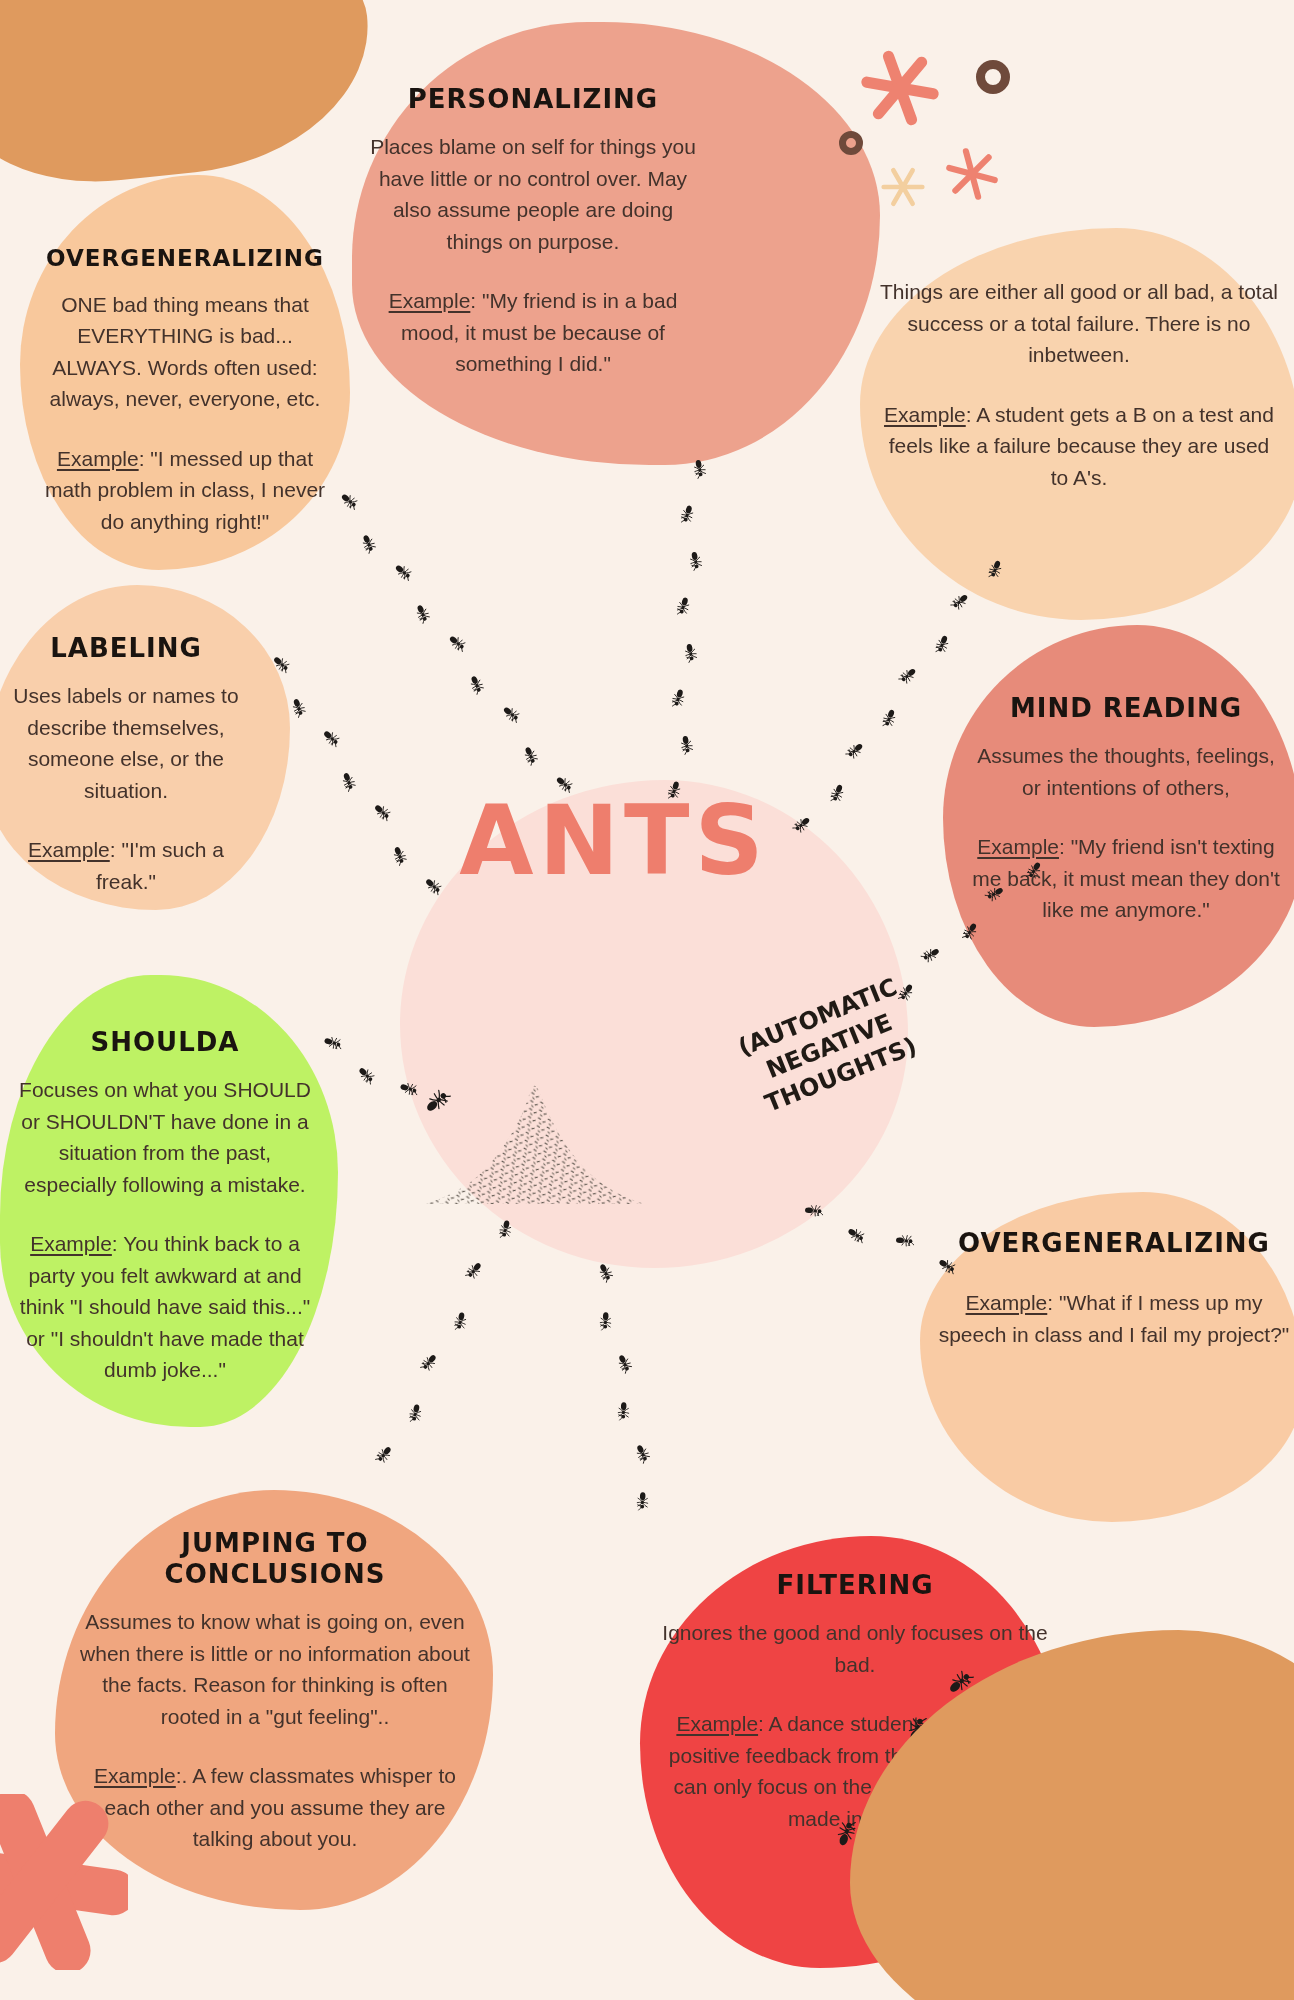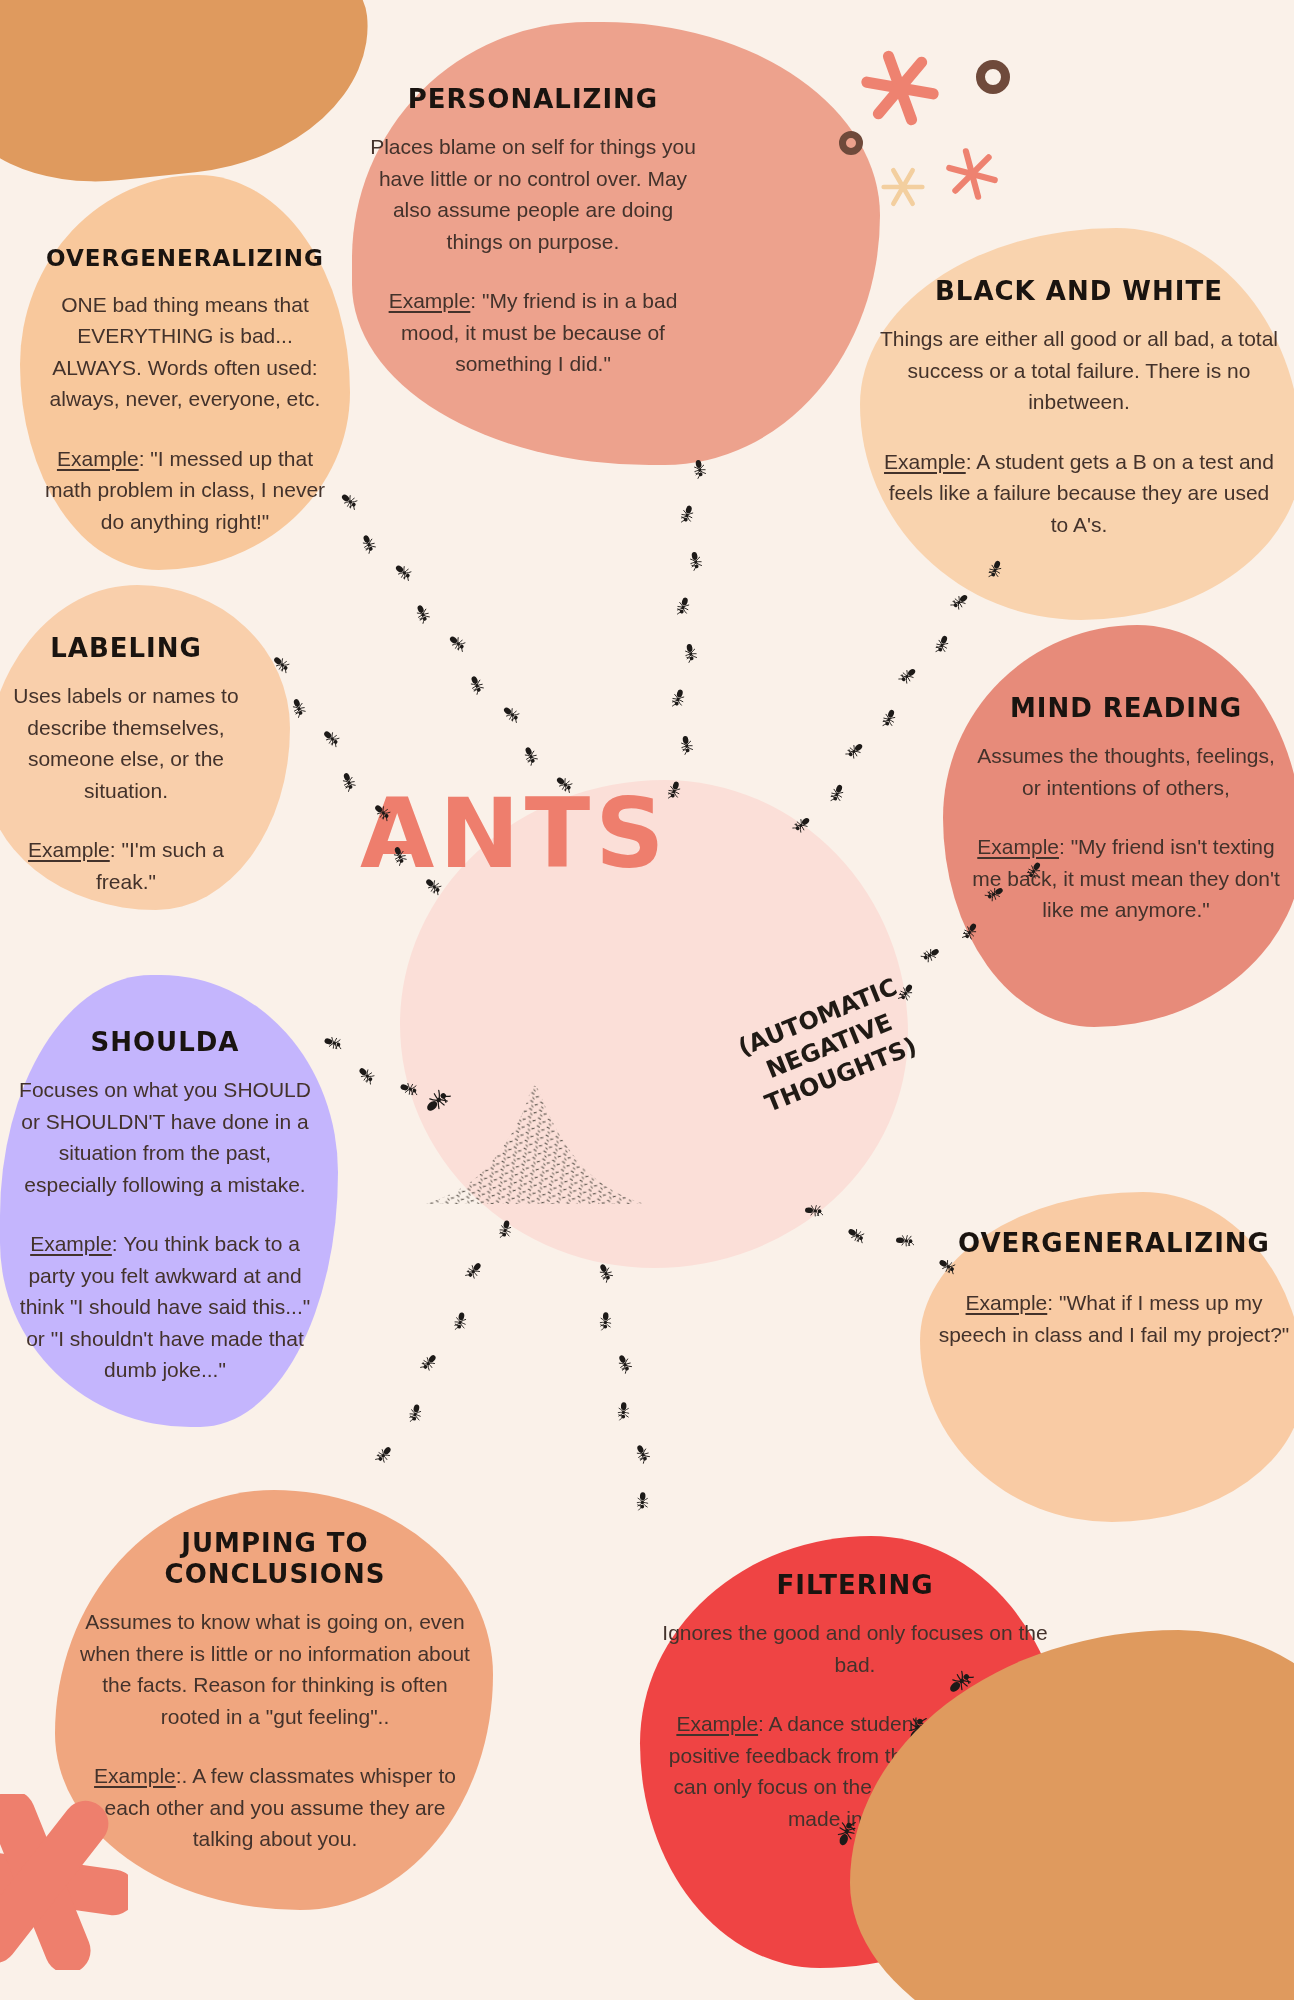--- a/index.html
+++ b/index.html
@@ -26,21 +26,21 @@
   #b4{left:943px;top:625px;width:360px;height:402px;}  #b4 .txt{left:24px;width:318px;top:68px;}
   #b5{left:0px;top:975px;width:338px;height:452px;}    #b5 .txt{left:12px;width:306px;top:52px;}
   #b6{left:920px;top:1192px;width:384px;height:330px;} #b6 .txt{left:16px;width:356px;top:36px;}
   #b7{left:55px;top:1490px;width:438px;height:420px;}  #b7 .txt{left:20px;width:400px;top:38px;}
   #b8{left:640px;top:1536px;width:428px;height:432px;} #b8 .txt{left:12px;width:406px;top:34px;}
 
   #center{position:absolute;left:400px;top:780px;width:508px;height:488px;
           border-radius:52% 48% 50% 50% / 50% 52% 48% 50%;}
   #center .t1{margin-top:86px;text-align:center;
               font:800 80px/1 "DejaVu Sans",sans-serif;letter-spacing:2px;}
-  #center .t2{margin-top:6px;text-align:left;transform:translateX(-40px);
+  #center .t2{margin-top:13px;text-align:center;transform:translateX(-40px);
               font:800 96px/1 "DejaVu Sans",sans-serif;letter-spacing:5px;}
   #subtitle{position:absolute;left:732px;top:1000px;width:195px;
             transform:rotate(-22deg);text-align:center;color:#201a15;
             font:700 24px/1.3 "DejaVu Sans",sans-serif;white-space:pre-line;}
   #anthill{position:absolute;left:422px;top:1076px;}
   .ant{position:absolute;}
   .deco{position:absolute;}
   .donut{position:absolute;border-radius:50%;background:transparent;}
 </style>
 </head>
@@ -81,21 +81,20 @@
   <div class="bubble blob-b" id="b1" style="background-color: rgb(237, 162, 141);">
     <div class="txt">
       <h2>PERSONALIZING</h2>
       <p class="body">Places blame on self for things you have little or no control over. May also assume people are doing things on purpose.</p>
       <p class="example"><span class="ex-label">Example</span><span>: "My friend is in a bad mood, it must be because of something I did."</span></p>
     </div>
   </div>
 
   <div class="bubble blob-c" id="b2" style="background-color: rgb(249, 211, 174);">
     <div class="txt">
-      <h2>BLACK AND WHITE</h2>
       <p class="body">Things are either all good or all bad, a total success or a total failure. There is no inbetween.</p>
       <p class="example"><span class="ex-label">Example</span><span>: A student gets a B on a test and feels like a failure because they are used to A's.</span></p>
     </div>
   </div>
 
   <div class="bubble blob-d" id="b3" style="background-color: rgb(249, 207, 171);">
     <div class="txt">
       <h2>LABELING</h2>
       <p class="body">Uses labels or names to describe themselves, someone else, or the situation.</p>
       <p class="example"><span class="ex-label">Example</span><span>: "I'm such a freak."</span></p>
@@ -103,21 +102,21 @@
   </div>
 
   <div class="bubble blob-a" id="b4" style="background-color: rgb(231, 139, 122);">
     <div class="txt">
       <h2>MIND READING</h2>
       <p class="body">Assumes the thoughts, feelings, or intentions of others,</p>
       <p class="example"><span class="ex-label">Example</span><span>: "My friend isn't texting me back, it must mean they don't like me anymore."</span></p>
     </div>
   </div>
 
-  <div class="bubble blob-b" id="b5" style="background-color: #c4b5fd;">
+  <div class="bubble blob-b" id="b5" style="background-color: #bef264;">
     <div class="txt">
       <h2>SHOULDA</h2>
       <p class="body">Focuses on what you SHOULD or SHOULDN'T have done in a situation from the past, especially following a mistake.</p>
       <p class="example"><span class="ex-label">Example</span><span>: You think back to a party you felt awkward at and think "I should have said this..." or "I shouldn't have made that dumb joke..."</span></p>
     </div>
   </div>
 
   <div class="bubble blob-c" id="b6" style="background-color: rgb(249, 203, 164);">
     <div class="txt">
       <h2>OVERGENERALIZING</h2>

